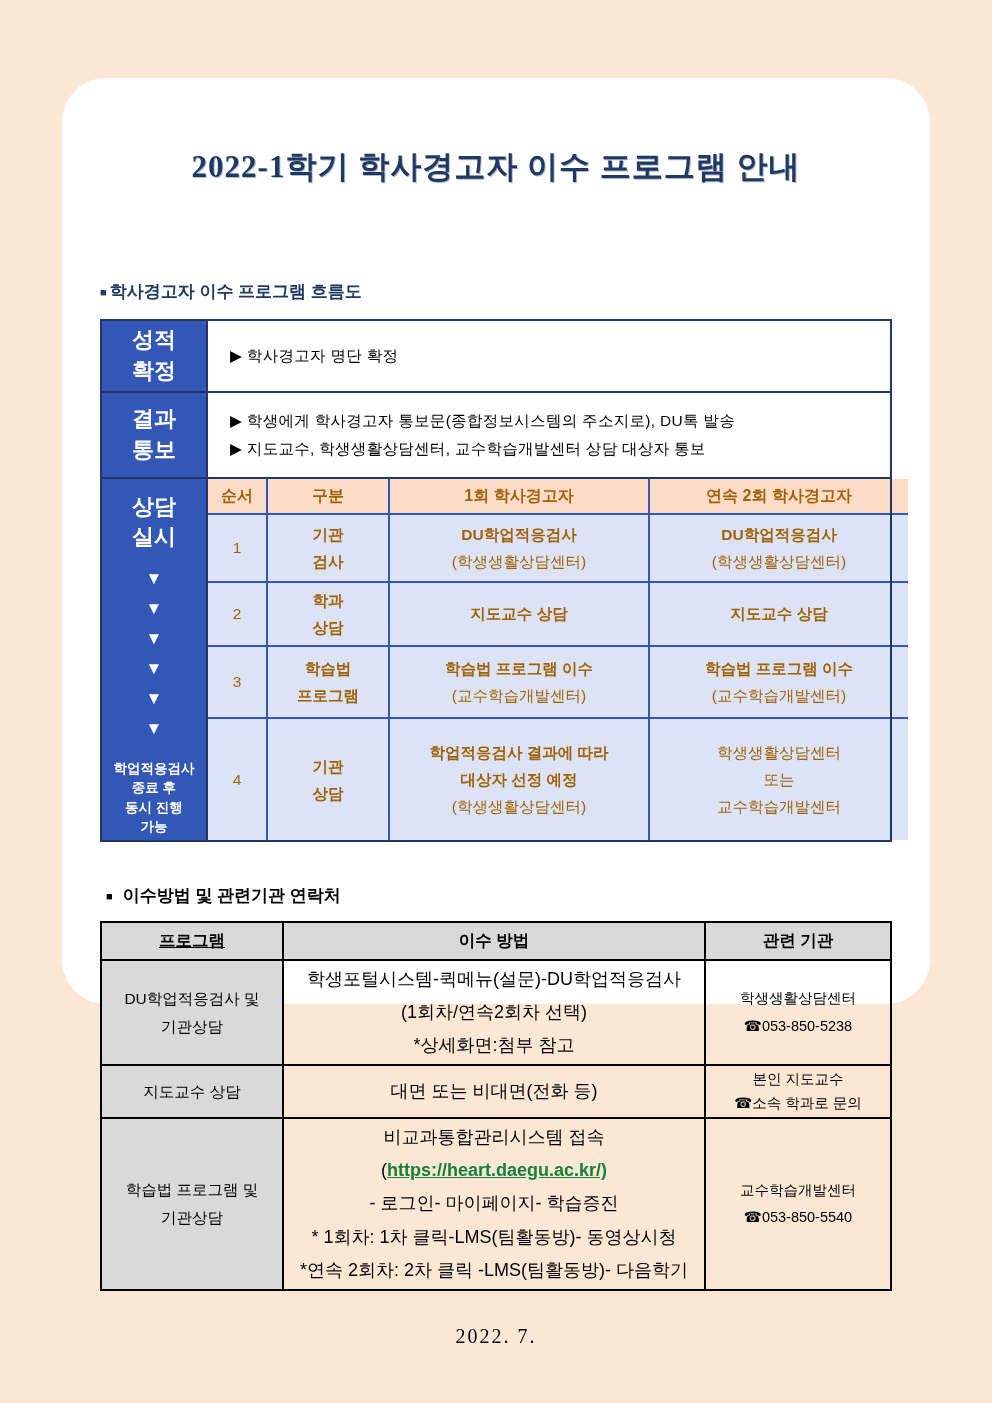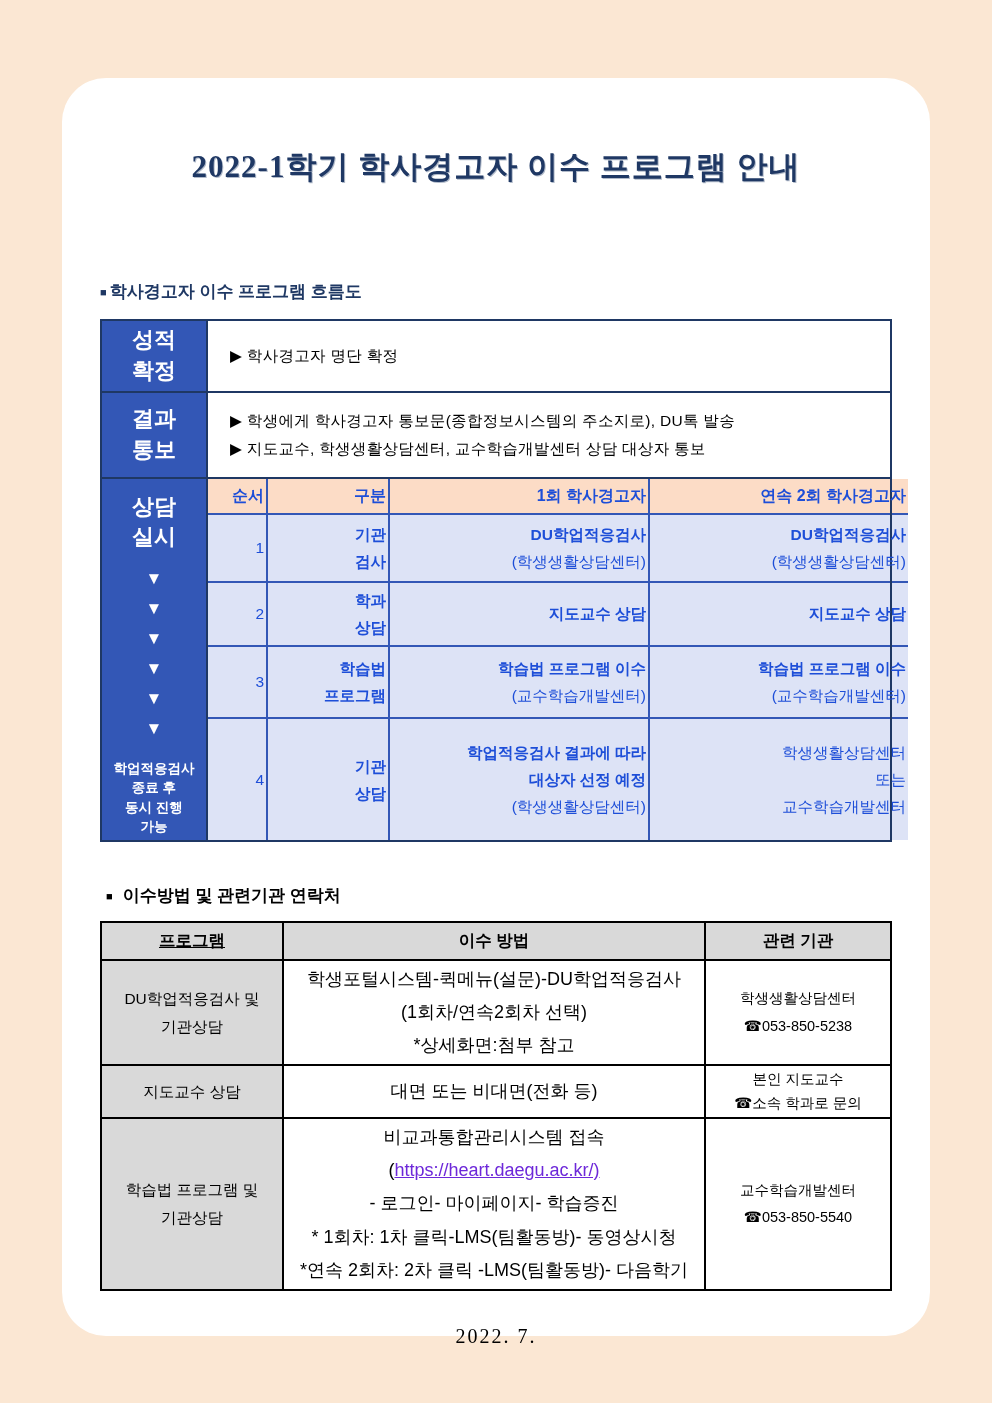--- a/index.html
+++ b/index.html
@@ -5,21 +5,21 @@
   html,body{margin:0;padding:0;}
   body{
     width:992px;height:1403px;
     background:#fbe7d3;
     font-family:"Liberation Sans","DejaVu Sans",sans-serif;
     position:relative;
     color:#000;
   }
   .card{
     position:absolute;left:62px;top:78px;
-    width:868px;height:1258px;
+    width:868px;height:926px;
     background:#ffffff;
     border-radius:44px;
     box-sizing:border-box;
     padding:0 38px;
   }
   
   .doc-title{
     margin-top:68px;
     text-align:center;
     font-family:"Liberation Serif","DejaVu Serif",serif;
@@ -59,22 +59,22 @@
     padding-top:8px;height:352px;box-sizing:border-box;
   }
   .arrow-col{display:flex;flex-direction:column;align-items:center;margin-top:10px;}
   .down-arrow{font-size:17px;line-height:1;margin:6.5px 0;color:#fff;}
   .stage-note{margin-top:16px;font-size:13.5px;line-height:1.42;font-weight:bold;}
   
   .inner-table{width:100%;table-layout:fixed;height:360px;}
   .inner-table td{
     border:2px solid #3357b6;
     background:#dde3f6;
-    text-align:right;vertical-align:middle;
-    font-size:15.5px;color:#1d4ed8;
+    text-align:center;vertical-align:middle;
+    font-size:15.5px;color:#a16207;
     padding:4px 2px;
   }
   .inner-table tr:first-child td{border-top:none;}
   .inner-table tr:last-child td{border-bottom:none;}
   .inner-table td:first-child{border-left:none;}
   .inner-table td:last-child{border-right:none;}
   .inner-table .ihead td{
     background:#fcdcc6;font-weight:bold;height:26px;font-size:16px;
   }
   .col-no{width:54px;}
@@ -97,21 +97,21 @@
     background:#d9d9d9;font-size:16.5px;font-weight:bold;height:24px;
   }
   .th-underline{text-decoration:underline;}
   .ct-col1{width:172px;background:#d9d9d9;font-size:15.5px;line-height:1.8;}
   .ct-col2{width:412px;font-size:18px;}
   .ct-col3{width:176px;font-size:14.5px;line-height:1.9;}
   .ct-r1{height:84px;margin-left:26px;}
   .ct-r2{height:50px;}
   .ct-r3{height:98px;}
   .ct-col2 div{line-height:1.85;}
-  .link{color:#6d28d9;text-decoration:underline;cursor:pointer;}
+  .link{color:#15803d;text-decoration:underline;cursor:pointer;font-weight:bold;}
   .phone-line{white-space:nowrap;}
   
   .doc-date{
     margin-top:34px;text-align:center;
     font-family:"Liberation Serif","DejaVu Serif",serif;
     font-size:20px;letter-spacing:2px;color:#000;
   }
 </style>
 </head>
 <body>

